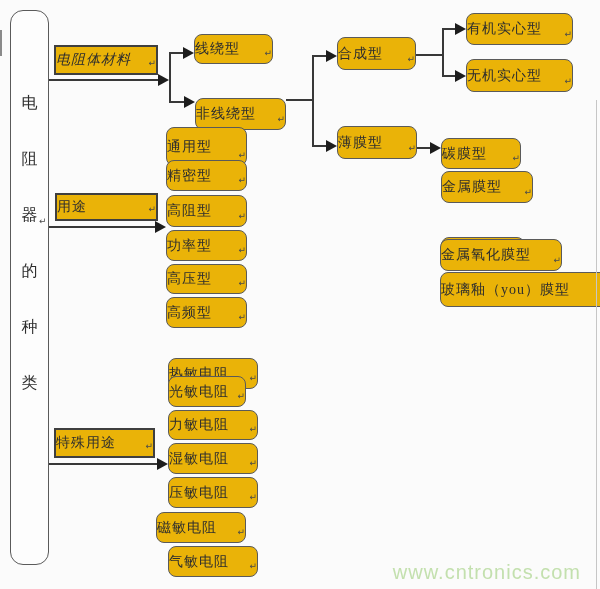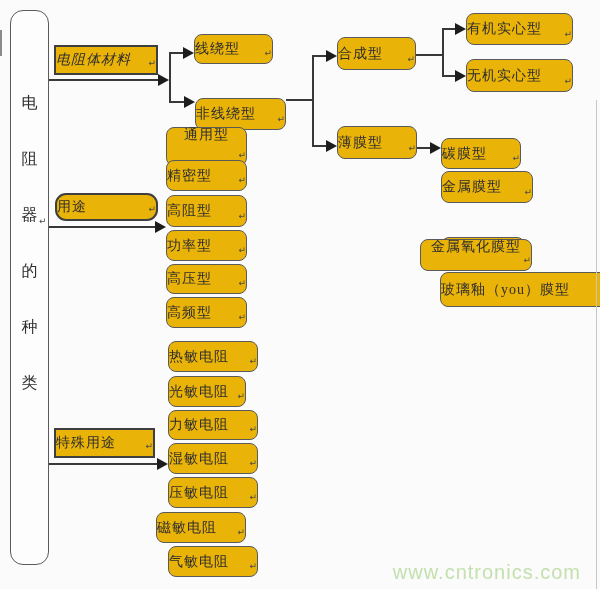--- a/index.html
+++ b/index.html
@@ -65,21 +65,21 @@
       <span class="spine-char">的</span>
       <span class="spine-char">种</span>
       <span class="spine-char">类</span>
     </div>
   </div>
 
   <div class="box sharp" style="left:54px;top:45px;width:104px;height:30px;font-style:italic;">
     <span>电阻体材料</span>
       <span class="mark">↵</span>
   </div>
-  <div class="box sharp" style="left:55px;top:193px;width:103px;height:28px;border-radius:11px;">
+  <div class="box sharp" style="left:55px;top:193px;width:103px;height:28px;">
     <span>用途</span>
       <span class="mark">↵</span>
   </div>
   <div class="box sharp" style="left:54px;top:428px;width:101px;height:30px;">
     <span>特殊用途</span>
       <span class="mark">↵</span>
   </div>
 
   <div class="box rounded" style="left:194px;top:34px;width:79px;height:30px;">
     <span>线绕型</span>
@@ -110,30 +110,30 @@
       <span class="mark">↵</span>
   </div>
   <div class="box rounded" style="left:441px;top:171px;width:92px;height:32px;">
     <span>金属膜型</span>
       <span class="mark">↵</span>
   </div>
   <div class="box rounded" style="left:441px;top:205px;width:84px;height:32px;margin-top:32px;">
     <span>金属箔型</span>
       <span class="mark">↵</span>
   </div>
-  <div class="box rounded" style="left:420px;top:239px;width:112px;height:32px;flex-direction:column;">
+  <div class="box rounded" style="left:440px;top:239px;width:122px;height:32px;">
     <span>金属氧化膜型</span>
       <span class="mark">↵</span>
   </div>
   <div class="box rounded" style="left:440px;top:272px;width:184px;height:35px;">
     <span>玻璃釉（you）膜型</span>
       <span class="mark">↵</span>
   </div>
 
-  <div class="box rounded" style="left:166px;top:127px;width:81px;height:39px;flex-direction:column;">
+  <div class="box rounded" style="left:166px;top:127px;width:81px;height:39px;">
     <span>通用型</span>
       <span class="mark">↵</span>
   </div>
   <div class="box rounded" style="left:166px;top:160px;width:81px;height:31px;">
     <span>精密型</span>
       <span class="mark">↵</span>
   </div>
   <div class="box rounded" style="left:166px;top:195px;width:81px;height:32px;">
     <span>高阻型</span>
       <span class="mark">↵</span>
@@ -144,21 +144,21 @@
   </div>
   <div class="box rounded" style="left:166px;top:264px;width:81px;height:30px;">
     <span>高压型</span>
       <span class="mark">↵</span>
   </div>
   <div class="box rounded" style="left:166px;top:297px;width:81px;height:31px;">
     <span>高频型</span>
       <span class="mark">↵</span>
   </div>
 
-  <div class="box rounded" style="left:168px;top:341px;width:90px;height:31px;">
+  <div class="box rounded" style="left:168px;top:358px;width:90px;height:31px;">
     <span>热敏电阻</span>
       <span class="mark">↵</span>
   </div>
   <div class="box rounded" style="left:168px;top:376px;width:78px;height:31px;">
     <span>光敏电阻</span>
       <span class="mark">↵</span>
   </div>
   <div class="box rounded" style="left:168px;top:410px;width:90px;height:30px;">
     <span>力敏电阻</span>
       <span class="mark">↵</span>

